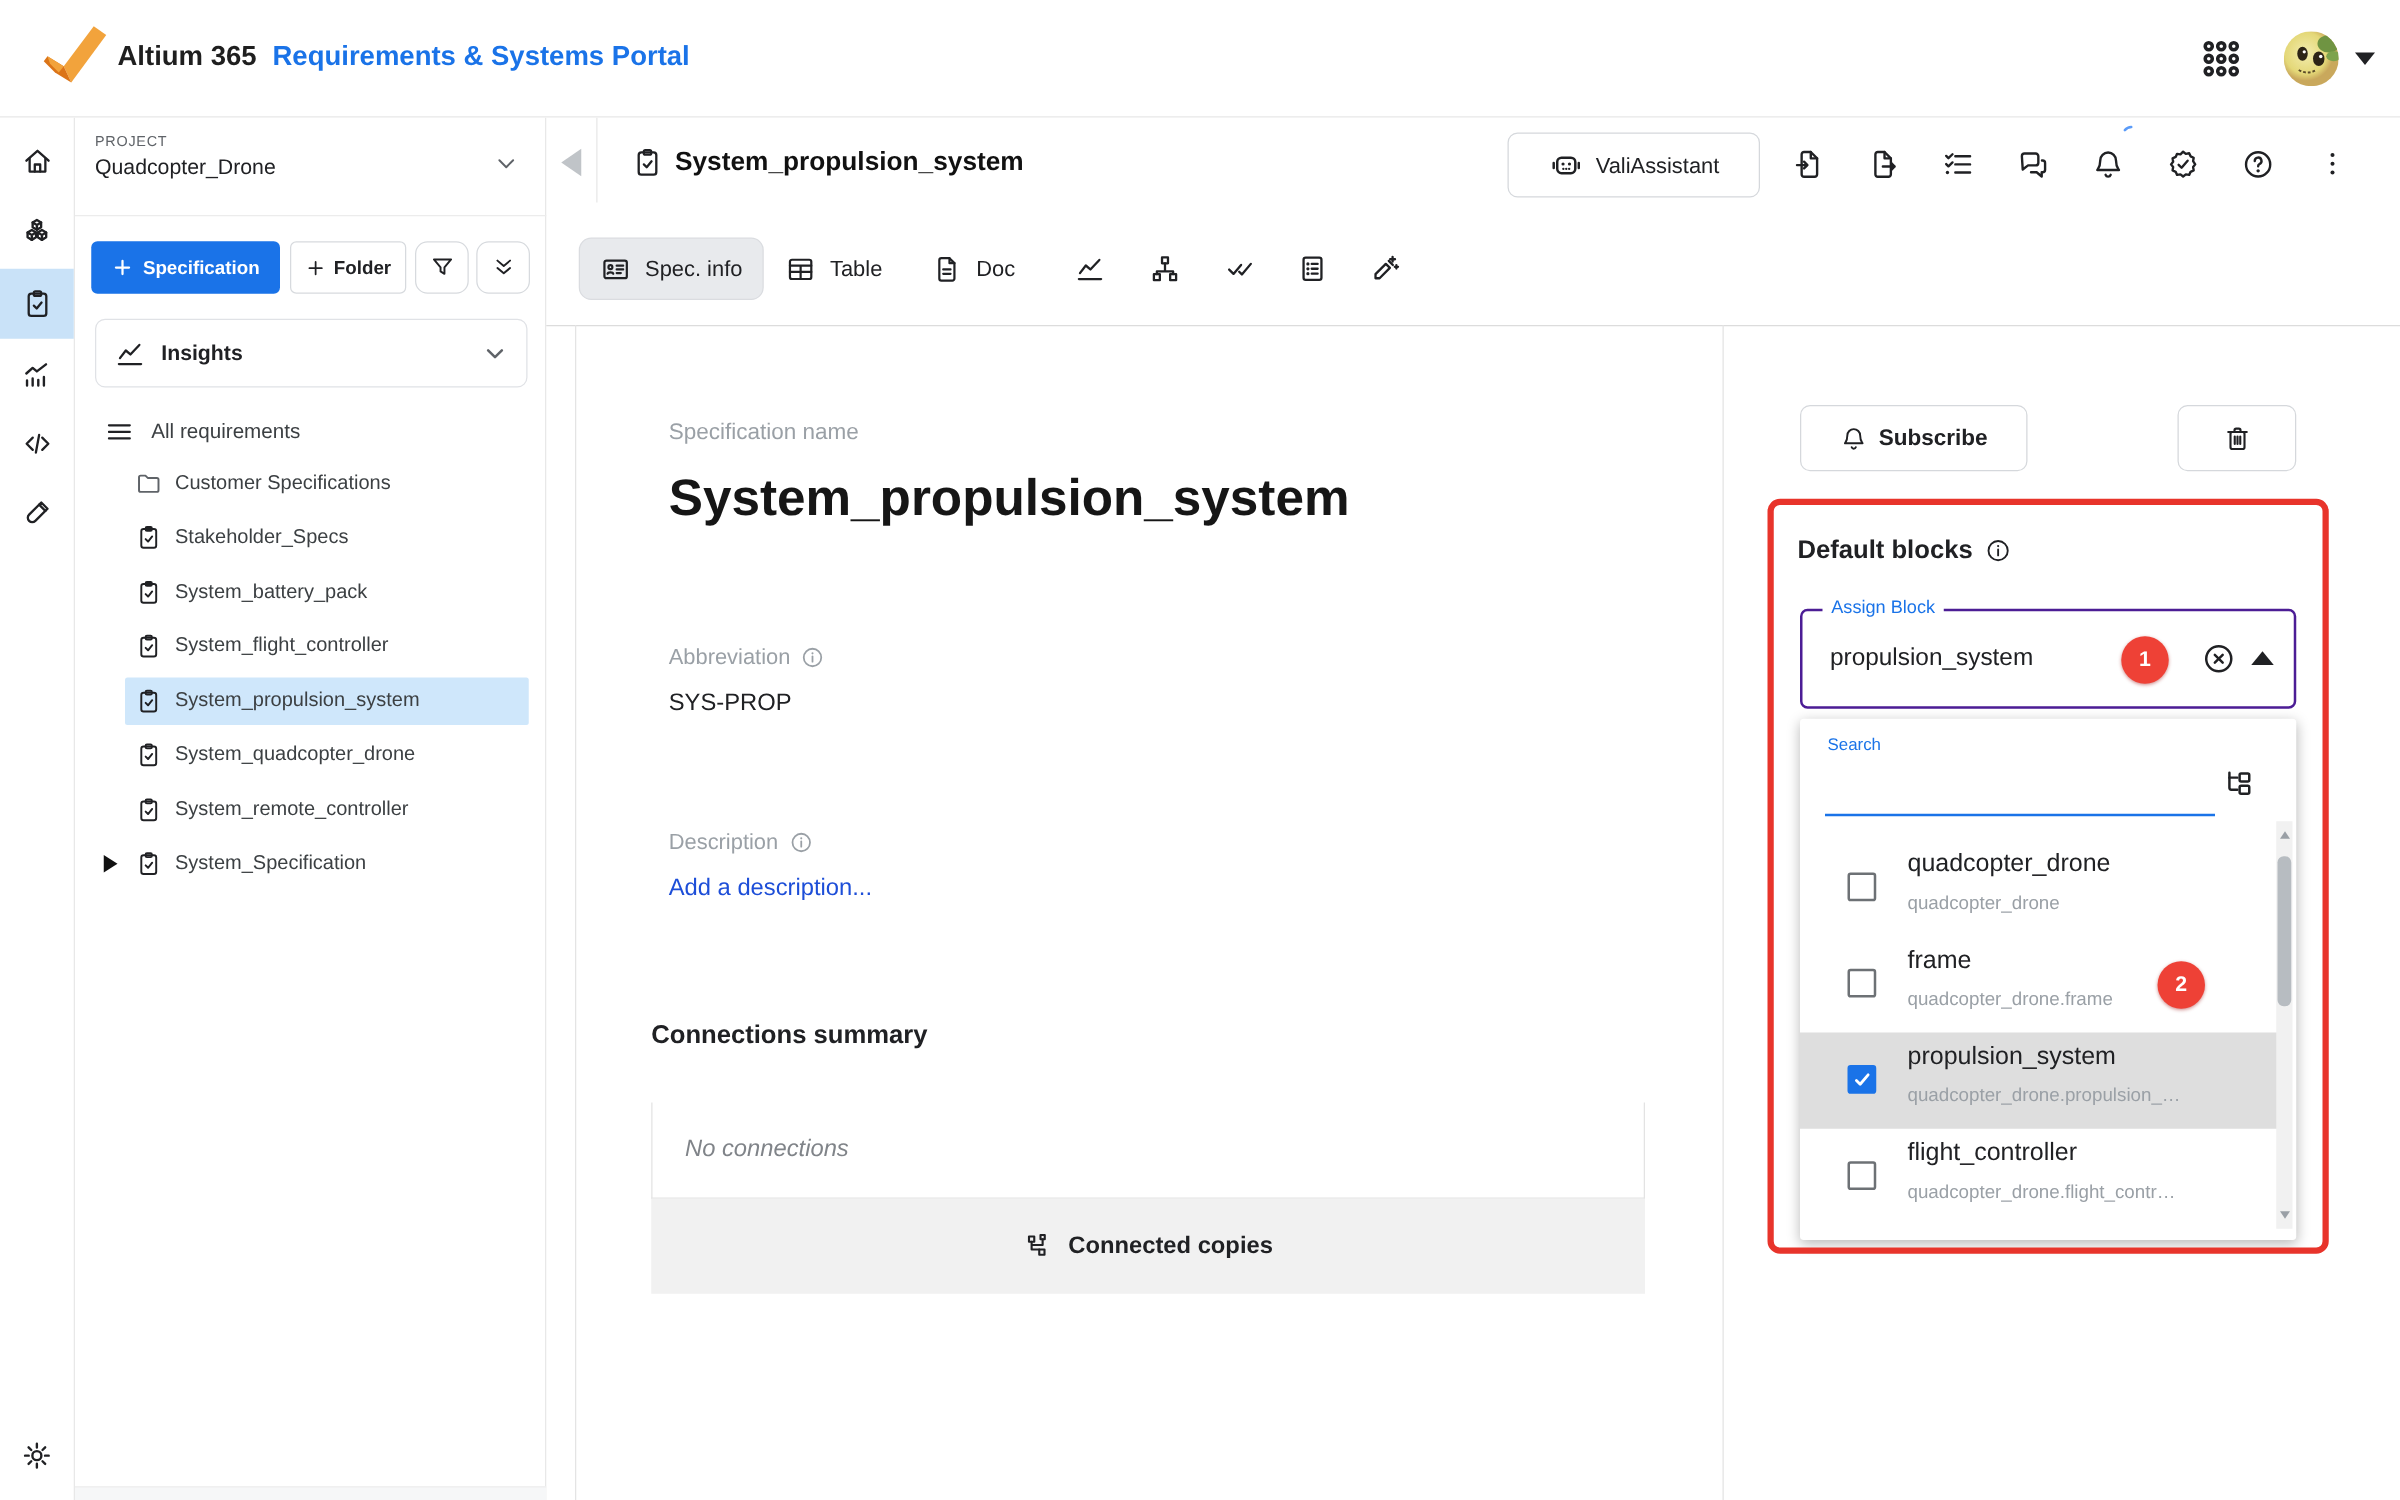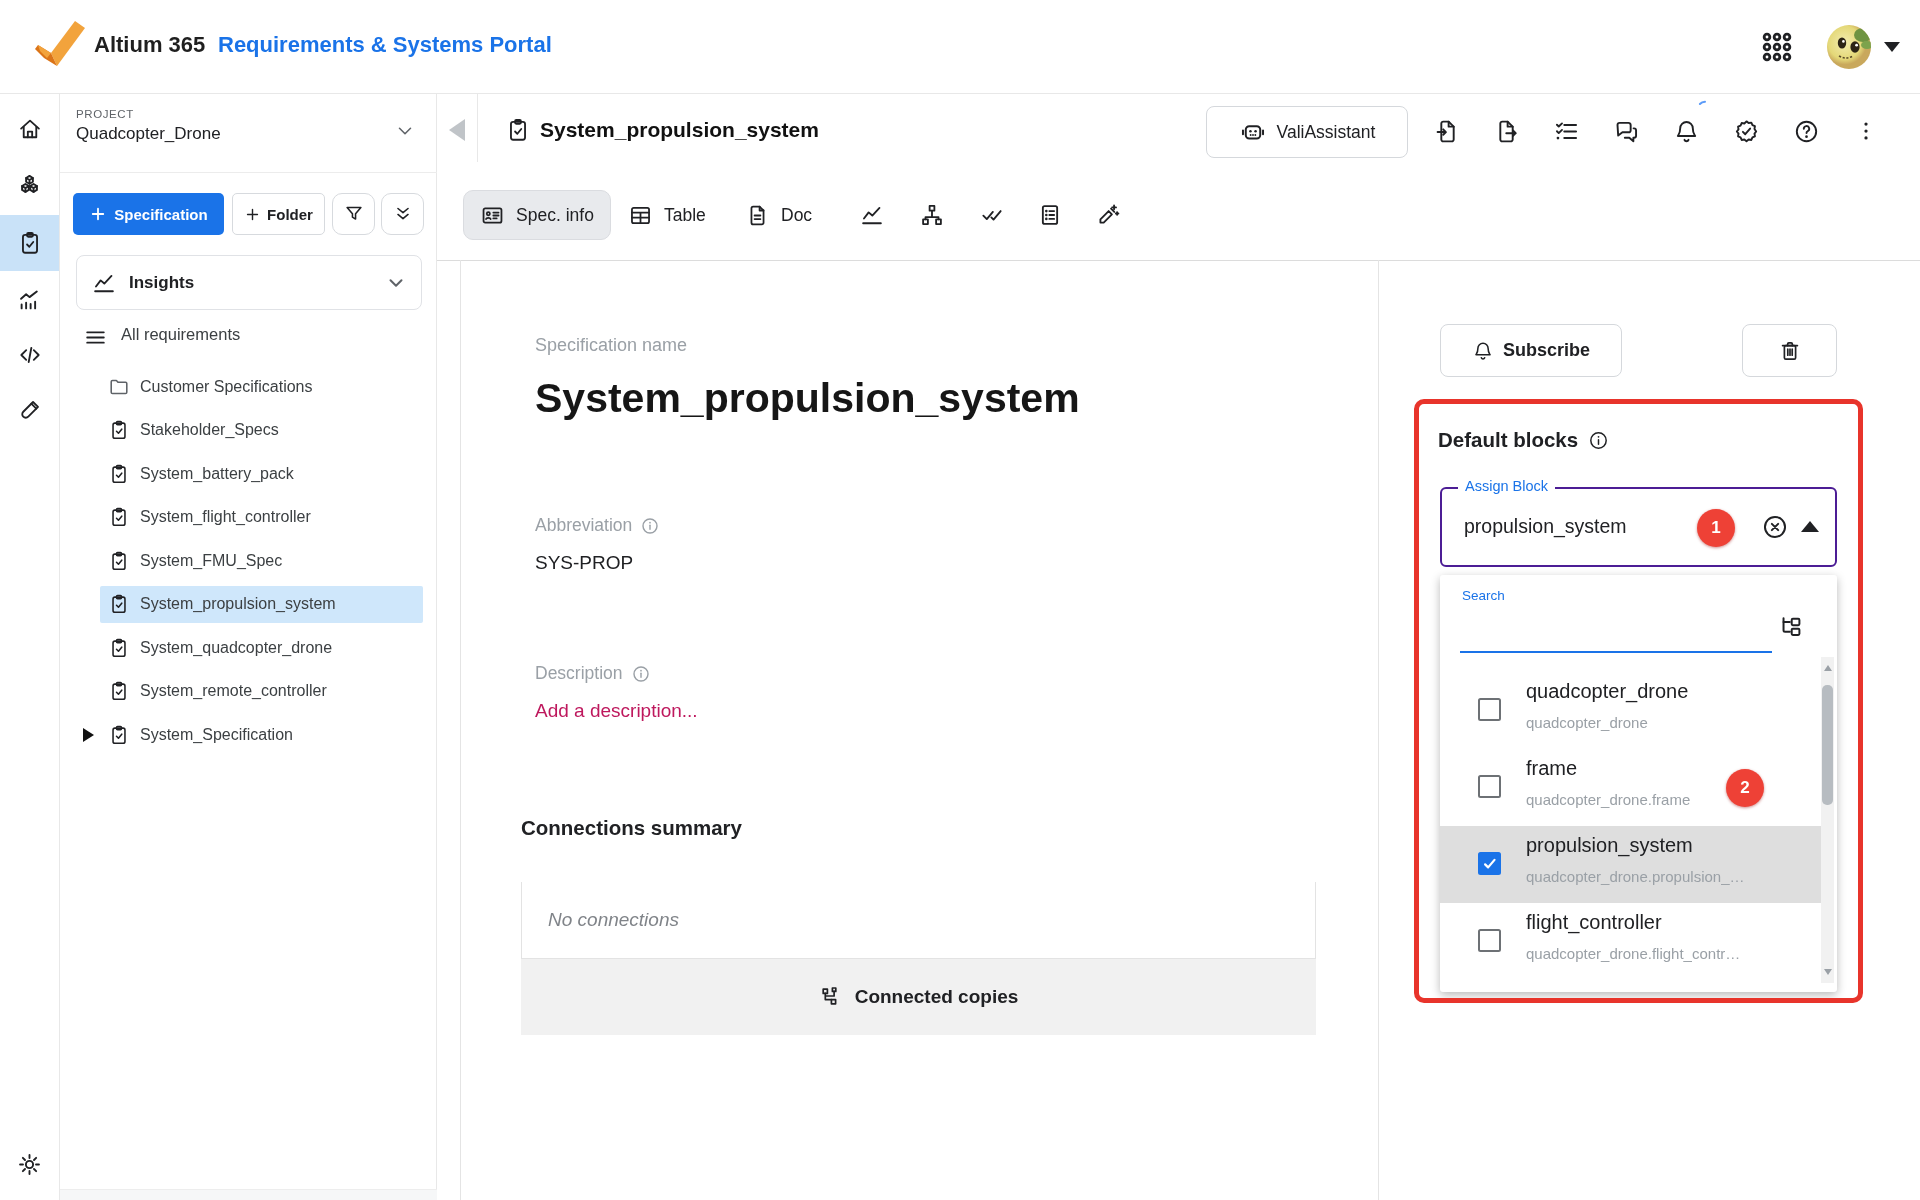--- a/index.html
+++ b/index.html
@@ -34,21 +34,21 @@
     display:flex; align-items:center; justify-content:center; gap:7px; color:#fff; font-size:15px; font-weight:700; cursor:pointer; }
   #btn-folder { position:absolute; left:172px; top:99px; width:93px; height:42px; background:#fff; border:1px solid #d7dade; border-radius:5px;
     display:flex; align-items:center; justify-content:center; gap:6px; font-size:15px; font-weight:700; cursor:pointer; }
   #btn-filter, #btn-expand { position:absolute; top:99px; width:43px; height:42px; border:1px solid #d7dade; border-radius:10px;
     background:#fff; display:flex; align-items:center; justify-content:center; cursor:pointer; }
   #btn-filter { left:272px; } #btn-expand { left:321px; }
   #insights-box { position:absolute; left:16px; top:161px; width:346px; height:55px; border:1px solid #e0e2e6; border-radius:8px;
     background:#fff; display:flex; align-items:center; cursor:pointer; }
   #insights-box .lbl { font-size:17px; font-weight:700; margin-left:12px; }
   #insights-box .chev { margin-left:auto; margin-right:14px; color:#5f6368; }
-  #all-req { position:absolute; left:0; top:231px; width:377px; height:40px; display:flex; align-items:flex-start; cursor:pointer; }
+  #all-req { position:absolute; left:0; top:231px; width:377px; height:40px; display:flex; align-items:center; cursor:pointer; }
   #all-req .lbl { font-size:16.5px; color:#3c4043; margin-left:13px; }
   #all-req svg { margin-left:23px; }
   #tree { position:absolute; left:0; top:271px; width:377px; }
   .tree-row { position:relative; height:43.5px; display:flex; align-items:center; cursor:pointer; }
   .tree-row .hl { position:absolute; left:40px; right:14px; top:3px; bottom:3px; border-radius:2px; background:transparent; }
   .tree-row.selected .hl { background:#cfe7fb; }
   .tree-row .arrow { position:absolute; left:23px; width:0; height:0; border-top:7px solid transparent; border-bottom:7px solid transparent; border-left:11px solid #111; }
   .tree-row svg { position:relative; margin-left:48px; flex:0 0 auto; }
   .tree-row .lbl { position:relative; font-size:16px; color:#3c4043; margin-left:10px; white-space:nowrap; }
   #sb-bottom-scroll { position:absolute; left:0; bottom:0; width:377px; height:11px; background:#f6f7f8; border-top:1px solid #ededed; }
@@ -73,21 +73,21 @@
 
   
   #content-left-border { position:absolute; left:460px; top:260px; width:1px; height:940px; background:#e4e4e4; }
   #panel-divider { position:absolute; left:1378px; top:260px; width:1px; height:940px; background:#e4e4e4; }
   .field-label { position:absolute; left:535px; font-size:17.5px; color:#9aa0a6; display:flex; align-items:center; gap:8px; }
   #spec-name-label { top:335px; font-size:18px; }
   #spec-name { position:absolute; left:535px; top:375px; font-size:41px; font-weight:700; color:#161616; }
   #abbr-label { top:515px; }
   #abbr-value { position:absolute; left:535px; top:552px; font-size:19px; color:#202124; }
   #desc-label { top:663px; }
-  #desc-value { position:absolute; left:535px; top:700px; font-size:19px; color:#be185d; cursor:text; }
+  #desc-value { position:absolute; left:535px; top:700px; font-size:19px; color:#1d4ed8; cursor:text; }
   #conn-title { position:absolute; left:521px; top:816px; font-size:20.5px; font-weight:700; }
   #conn-table { position:absolute; left:521px; top:882px; width:795px; }
   #conn-head { height:76px; background:#f1f1f1; display:flex; align-items:center; justify-content:center; gap:12px;
     font-size:19px; font-weight:700; }
   #conn-body { height:77px; background:#fff; border:1px solid #e3e3e3; border-top:none; display:flex; align-items:center; }
   #no-conn { font-style:italic; font-size:19px; color:#808489; margin-left:26px; }
 
   
   #subscribe-btn { position:absolute; left:1440px; top:324px; width:182px; height:53px; border:1px solid #d5d8dc; border-radius:8px;
     background:#fff; display:flex; align-items:center; justify-content:center; gap:9px; font-size:18px; font-weight:700; cursor:pointer; }
@@ -305,30 +305,20 @@
       <div class="tree-row">
     <div class="hl"></div>
 
     <svg class="ic icon-spec" width="22" height="22" viewBox="0 0 24 24">
           <rect x="5.5" y="4.5" width="13" height="16.5" rx="2"></rect>
           <rect x="9.3" y="2.8" width="5.4" height="3.4" rx="1.1"></rect>
           <path d="M9.3 13.4l2.1 2.1 3.6-4.4"></path>
         </svg>
     <span class="lbl">System_flight_controller</span>
   </div>
-      <div class="tree-row">
-    <div class="hl"></div>
-
-    <svg class="ic icon-spec" width="22" height="22" viewBox="0 0 24 24">
-          <rect x="5.5" y="4.5" width="13" height="16.5" rx="2"></rect>
-          <rect x="9.3" y="2.8" width="5.4" height="3.4" rx="1.1"></rect>
-          <path d="M9.3 13.4l2.1 2.1 3.6-4.4"></path>
-        </svg>
-    <span class="lbl">System_FMU_Spec</span>
-  </div>
       <div class="tree-row selected">
     <div class="hl"></div>
 
     <svg class="ic icon-spec" width="22" height="22" viewBox="0 0 24 24">
           <rect x="5.5" y="4.5" width="13" height="16.5" rx="2"></rect>
           <rect x="9.3" y="2.8" width="5.4" height="3.4" rx="1.1"></rect>
           <path d="M9.3 13.4l2.1 2.1 3.6-4.4"></path>
         </svg>
     <span class="lbl">System_propulsion_system</span>
   </div>

